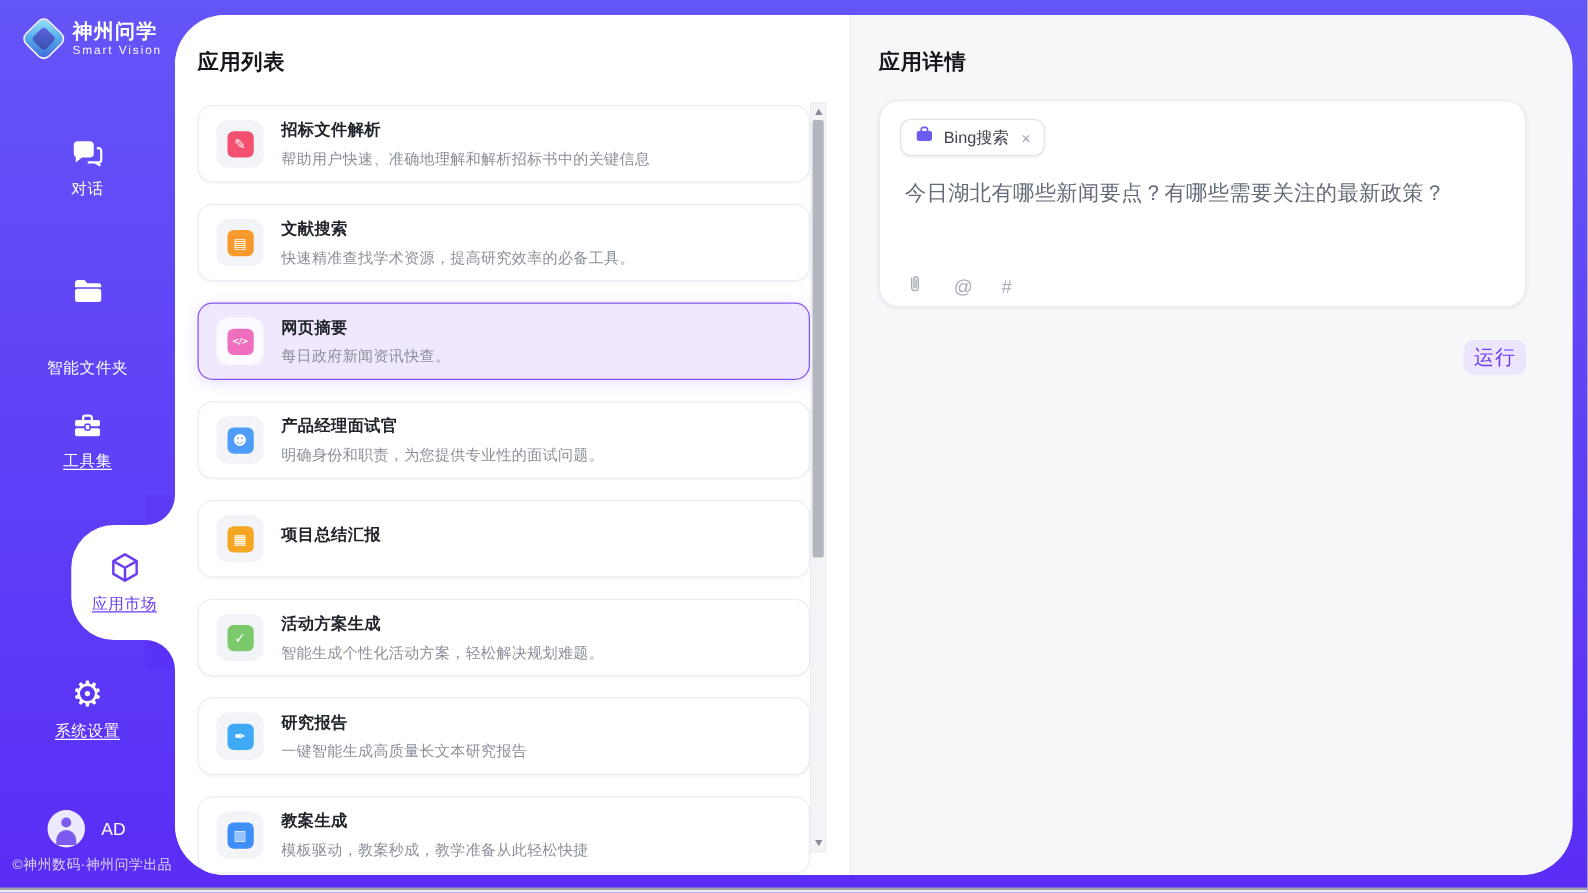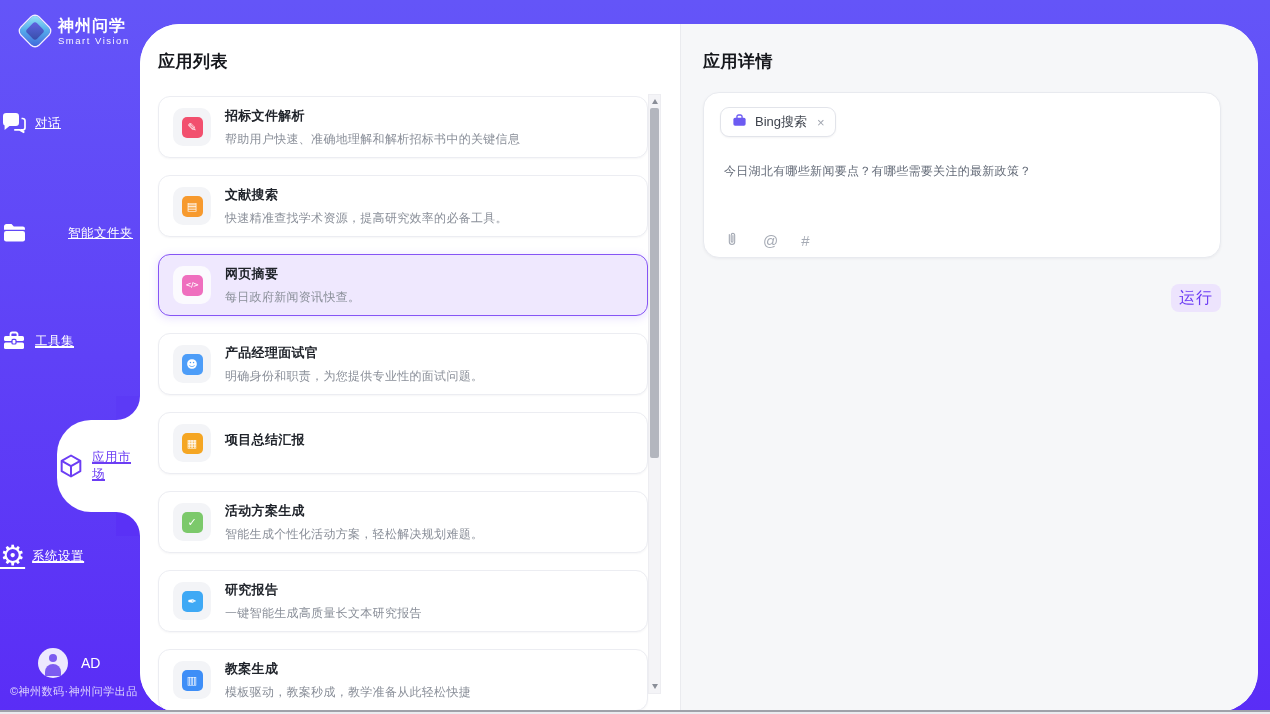--- a/index.html
+++ b/index.html
@@ -21,21 +21,21 @@
     box-shadow:0 0 0 1.5px rgba(255,255,255,.9);
   }
   .logo-diamond .inner {
     position:absolute; left:8px; top:8px; width:14px; height:14px;
     transform:rotate(45deg); border-radius:3px;
     background:linear-gradient(135deg,rgba(90,60,220,.75),rgba(40,30,120,.55));
   }
   .logo-text .cn { font-size:16px; font-weight:700; letter-spacing:1px; line-height:18px; }
   .logo-text .en { font-size:9.5px; letter-spacing:1.5px; opacity:.95; }
 
-  .nav-item { position:absolute; left:0; width:140px; display:flex; flex-direction:row; align-items:center; gap:7px; cursor:pointer;text-decoration:underline; }
+  .nav-item { position:absolute; left:0; width:140px; display:flex; flex-direction:column; align-items:center; gap:7px; cursor:pointer; }
   .nav-item svg { display:block; }
   .nav-label { font-size:12.5px; letter-spacing:.5px; }
   .nav-label.underlined { text-decoration:underline; text-underline-offset:2px; }
 
   .nav-chat   { top:110px; }
   .nav-folder { top:220px;gap:40px; }
   .nav-tools  { top:328px; }
   .nav-gear   { top:542px; }
   .gear-glyph { font-size:28px; line-height:28px; font-family:"DejaVu Sans",sans-serif; }
 
@@ -54,21 +54,21 @@
   .avatar { width:30px; height:30px; border-radius:50%; background:#EDE9FE; position:relative; overflow:hidden; }
   .avatar::before { content:""; position:absolute; left:11px; top:6px; width:8px; height:8px; border-radius:50%; background:#7C5CF0; }
   .avatar::after  { content:""; position:absolute; left:7px; top:16px; width:16px; height:12px; border-radius:8px 8px 0 0; background:#7C5CF0; }
   .user-name { font-size:14px; color:#fff; }
 
   .side-footer { position:absolute; left:10px; top:684px; font-size:11px; color:rgba(255,255,255,.78); letter-spacing:.5px; white-space:nowrap; }
 
   
   .panel {
     position:absolute; left:140px; top:12px; width:1118px; height:688px;
-    border-radius:40px; overflow:hidden; background:#fff;margin-top:12px;
+    border-radius:40px; overflow:hidden; background:#fff;
   }
   .list-col { position:absolute; left:0; top:0; width:540px; height:688px; background:#fff; }
   .col-title { position:absolute; left:18px; top:26px; font-size:17px; font-weight:700; color:#15171C; letter-spacing:.5px; }
 
   .cards { position:absolute; left:18px; top:72px; width:490px; }
   .card {
     height:62px; margin-bottom:17px; background:#fff;
     border:1px solid #ECEDF2; border-radius:12px;
     display:flex; align-items:center; padding:0 14px; gap:14px;
     box-shadow:0 1px 2px rgba(18,24,48,.04); cursor:pointer;
@@ -105,21 +105,21 @@
     box-shadow:0 1px 3px rgba(20,20,40,.05);
   }
   .chip {
     position:absolute; left:16px; top:14px; height:30px;
     display:inline-flex; align-items:center; gap:7px; padding:4px 10px;
     background:#fff; border:1px solid #E2E4EA; border-radius:9px;
     box-shadow:0 1px 2px rgba(18,24,48,.05); cursor:pointer;
   }
   .chip-label { font-size:13px; color:#3E434D; }
   .chip-close { font-size:13px; color:#A0A5AF; margin-left:3px; cursor:pointer; line-height:1; }
-  .prompt-text { position:absolute; left:20px; top:70px; width:470px; font-size:12px; color:#646B78; letter-spacing:.3px; cursor:text; }
+  .prompt-text { position:absolute; left:20px; top:62px; width:470px; font-size:17px; color:#646B78; letter-spacing:.3px; cursor:text; }
   .prompt-toolbar { position:absolute; left:20px; top:138px; display:flex; align-items:center; gap:23px; color:#A6ABB5; }
   .tb-icon { font-size:15px; line-height:16px; cursor:pointer; }
   .run-btn {
     position:absolute; left:490px; top:260px; width:50px; height:28px;
     background:#EDE4FD; color:#6C3DF4; border:none; border-radius:8px;
     font-size:16px; font-family:inherit; cursor:pointer; letter-spacing:1px;
   }
 
   
   .edge-line  { position:absolute; left:0; right:0; bottom:2px; height:2px; background:#A0A1A9; }

